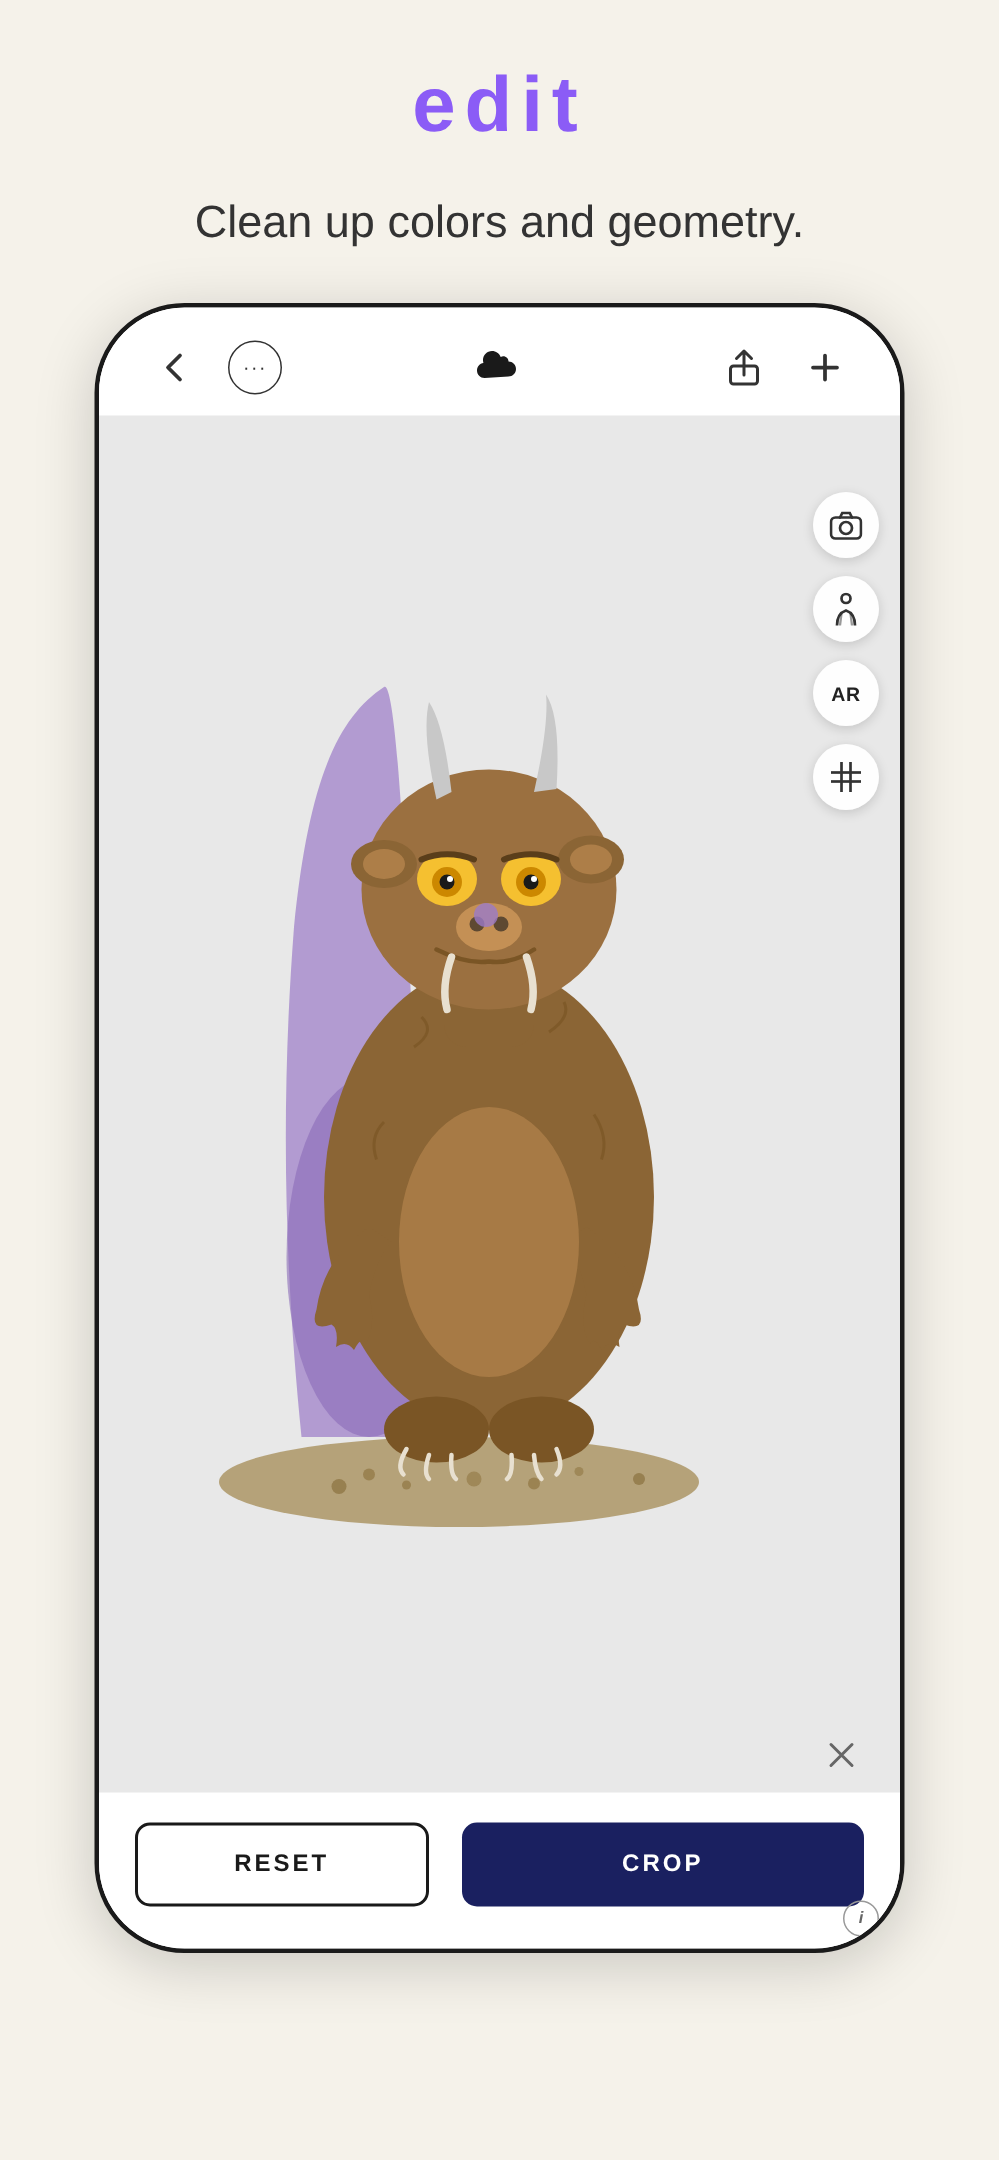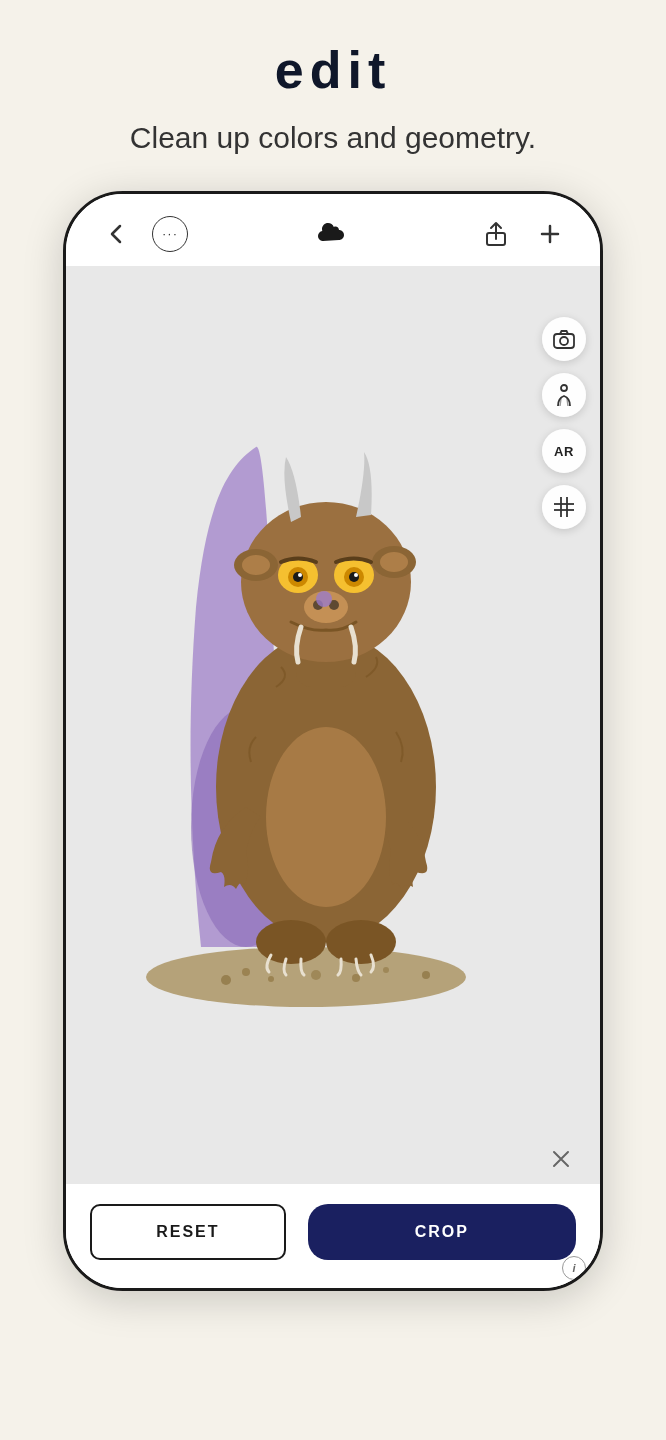--- a/index.html
+++ b/index.html
@@ -12,22 +12,22 @@
       display: flex;
       flex-direction: column;
       align-items: center;
       padding: 40px 0 60px;
     }
 
     .page-title {
       font-size: 52px;
       font-weight: 900;
       letter-spacing: 6px;
-      color: #0f172a;
-      margin-bottom: 21px;
+      color: #8b5cf6;
+      margin-bottom: 32px;
       font-style: normal;
     }
 
     .page-subtitle {
       font-size: 30px;
       color: #333;
       font-weight: 400;
       margin-bottom: 36px;
     }
 
@@ -169,21 +169,21 @@
       cursor: pointer;
       display: flex;
       align-items: center;
       justify-content: center;
     }
 
     .btn-crop {
       flex: 1.4;
       height: 56px;
       border: none;
-      border-radius: 20px;
+      border-radius: 10px;
       background: #1a2060;
       font-size: 16px;
       font-weight: 700;
       letter-spacing: 2px;
       color: #fff;
       cursor: pointer;
       display: flex;
       align-items: center;
       justify-content: center;
     }

